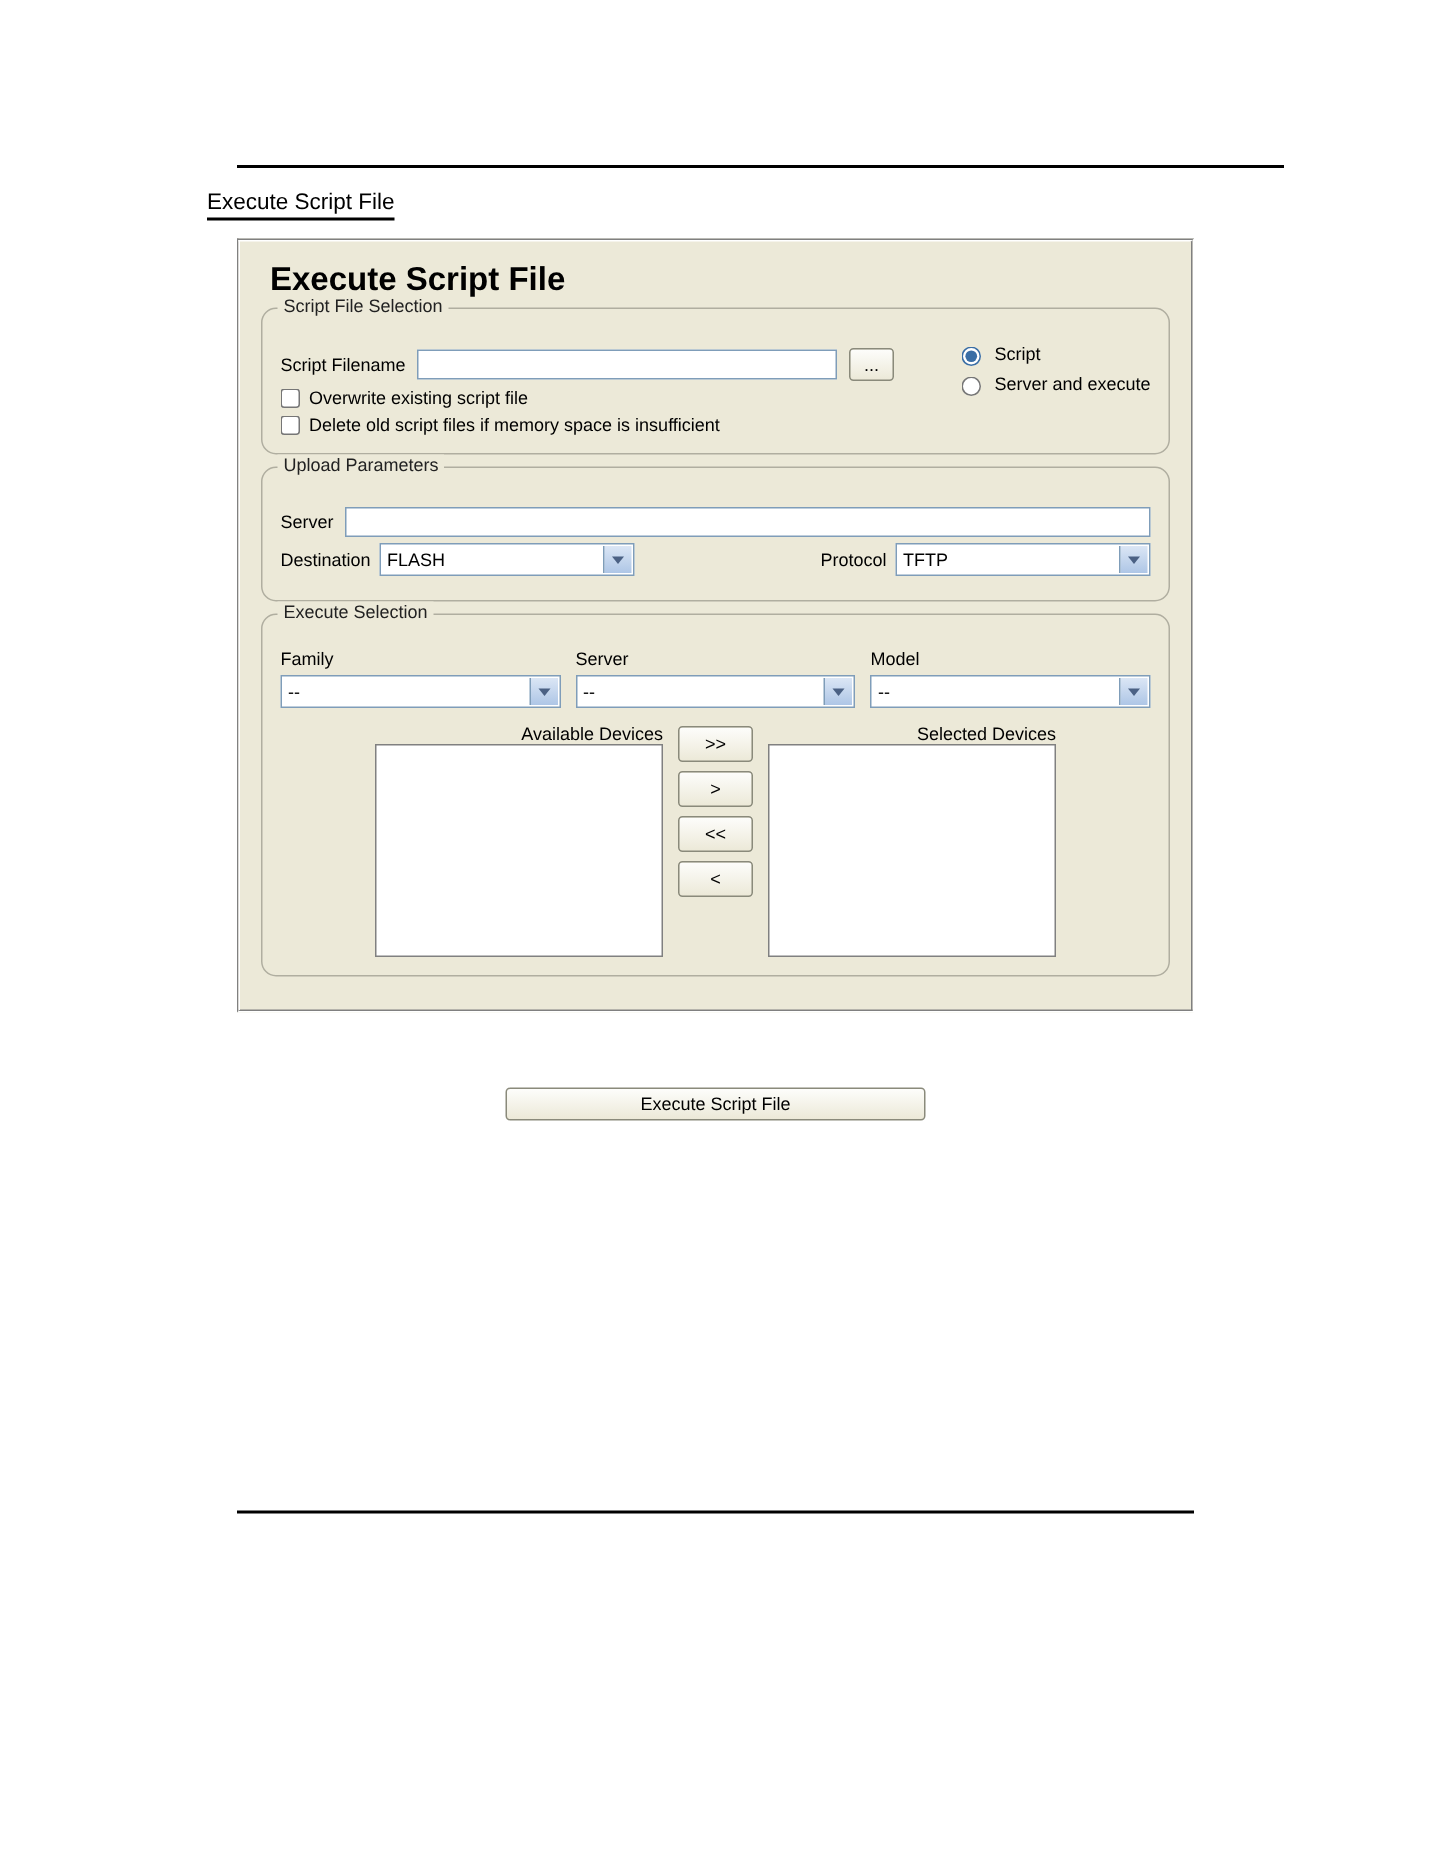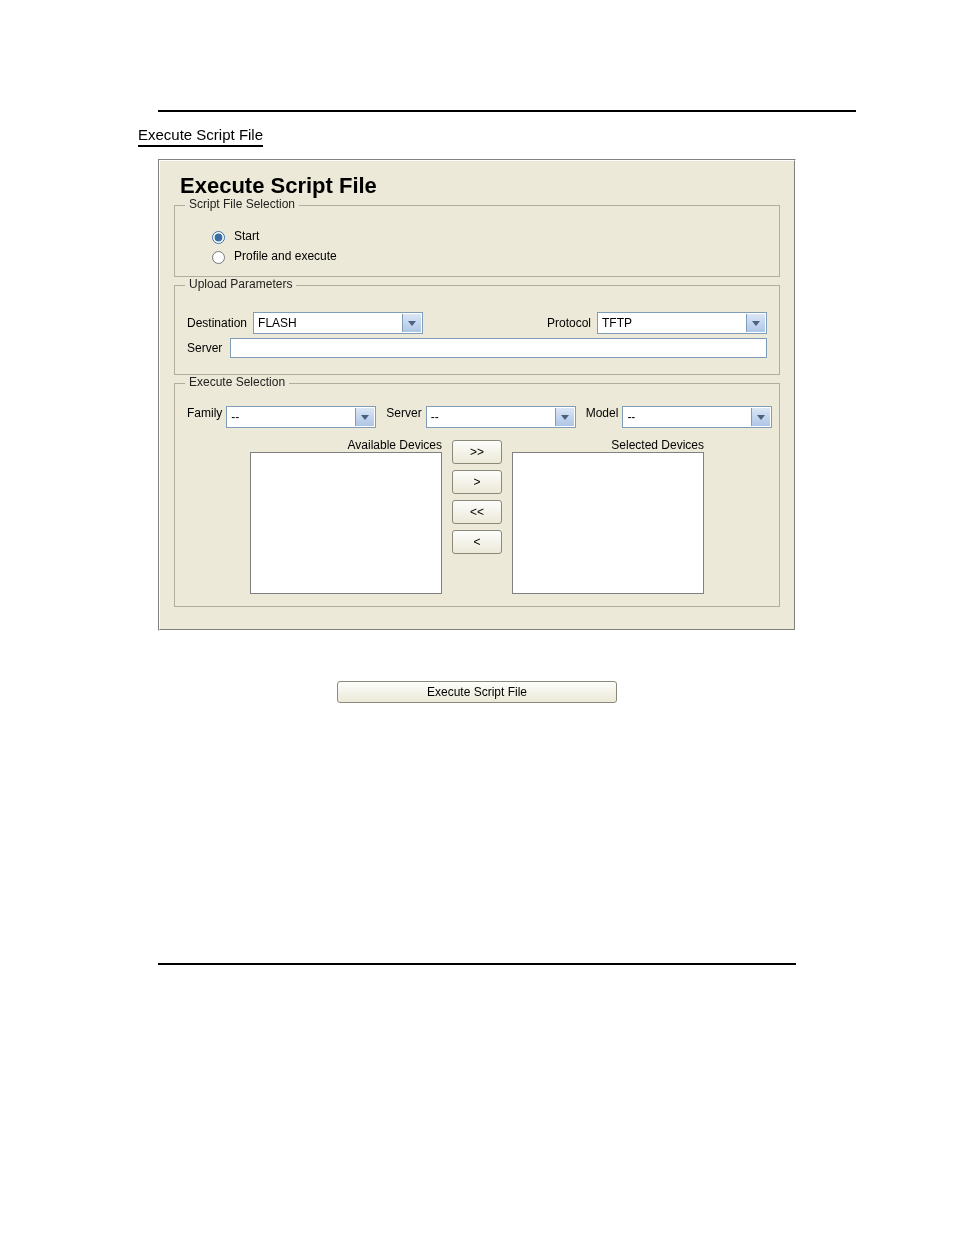--- a/index.html
+++ b/index.html
@@ -2,37 +2,37 @@
 <html><head>
 <meta charset="utf-8">
 <style>
   html,body{margin:0;padding:0;background:#fff;font-family:Arial,Helvetica,sans-serif;color:#000}
   .page{width:838px;margin:0 auto;padding:40px 40px 80px 40px;box-sizing:border-box;position:relative}
   .hr-top{border:none;border-top:2px solid #000;margin:70px 0 0 60px}
   .sec-title{display:inline-block;margin:14px 0 6px 40px;font-size:15px;border-bottom:2px solid #000;padding-bottom:2px}
   .app{margin:6px 60px 0 60px;background:#ece9d8;border:1px solid #808080;border-right-color:#fff;border-bottom-color:#fff;padding:0}
   .app-inner{border:1px solid #fff;border-right-color:#808080;border-bottom-color:#808080;padding:12px 14px 14px 14px}
   .app-title{font-weight:bold;font-size:22px;margin:0 0 6px 6px}
-  .fieldset{border:1px solid #b0aea0;background:#ece9d8;margin:6px 0 8px 0;padding:22px 12px 12px 12px;position:relative;border-radius:0}
+  .fieldset{border:1px solid #b0aea0;background:#ece9d8;margin:6px 0 8px 0;padding:22px 12px 12px 12px;position:relative;border-radius:10px}
   .legend{position:absolute;top:-9px;left:10px;background:#ece9d8;padding:0 4px;font-size:12px;color:#222}
   .row{display:flex;align-items:center;gap:8px;margin:4px 0;font-size:12px}
   .lbl{font-size:12px;color:#000}
   .txt{flex:1;height:20px;background:#fff;border:1px solid #7f9db9;font-size:12px;padding:0 4px;box-sizing:border-box}
   .smallbtn,.btn{height:22px;background:linear-gradient(#fdfdfb,#ece9d8);border:1px solid #8a8a7b;border-radius:3px;font-size:12px;cursor:pointer;padding:0 10px}
   .smallbtn{width:30px;padding:0}
   .btn{min-width:100px}
   .radio-col{display:flex;flex-direction:column;gap:4px;margin-left:20px}
   .radio-col label,.chk{font-size:12px;display:flex;align-items:center;gap:6px;cursor:pointer}
   .chk input{margin:0}
   .dd{display:flex;align-items:center;gap:6px}
   .select{position:relative;height:22px;background:#fff;border:1px solid #7f9db9;min-width:150px;font-size:12px;padding:0 22px 0 4px;display:flex;align-items:center;box-sizing:border-box;cursor:pointer}
   .select .caret{position:absolute;right:1px;top:1px;bottom:1px;width:18px;background:linear-gradient(#dbe6f5,#aec6e6);border-left:1px solid #7f9db9;display:flex;align-items:center;justify-content:center}
   .select .caret::after{content:"";border-left:4px solid transparent;border-right:4px solid transparent;border-top:5px solid #4b6184}
   .three-col{display:flex;gap:10px}
-  .three-col .col{flex:1;display:flex;flex-direction:row;gap:4px}
+  .three-col .col{flex:1;display:flex;flex-direction:column;gap:4px}
   .transfer{display:flex;align-items:flex-start;gap:10px;margin-top:10px;justify-content:center}
   .listbox{width:190px;height:140px;background:#fff;border:1px solid #808080}
   .list-lbl{font-size:12px;text-align:right}
   .tbtns{display:flex;flex-direction:column;gap:6px;margin-top:2px}
   .tbtns .btn{min-width:50px;height:24px}
   .footer-row{display:flex;gap:10px;margin-top:8px}
   .footer-row .spacer{flex:1}
   .standalone-btn-wrap{margin:50px 0 0 0;text-align:center}
   .standalone-btn{display:inline-block;min-width:280px}
   .hr-bottom{border:none;border-top:2px solid #000;margin:260px 60px 0 60px}
@@ -45,54 +45,69 @@
   <hr class="hr-top">
   <div class="sec-title">Execute Script File</div>
 
   <div class="app">
     <div class="app-inner">
       <div class="app-title">Execute Script File</div>
 
       <div class="fieldset">
         <div class="legend">Script File Selection</div>
         <div style="display:flex;gap:20px;align-items:flex-start">
+          <div style="flex:1">
+            <div class="row">
+              <span class="lbl">Script Filename</span>
+              <input class="txt" type="text" value="" style="">
+              <button class="smallbtn">...</button>
+            </div>
+            <label class="chk">
+              <input type="checkbox" style="">
+              <span>Overwrite existing script file</span>
+            </label>
+            <label class="chk" style="margin-top:4px">
+              <input type="checkbox" style="">
+              <span>Delete old script files if memory space is insufficient</span>
+            </label>
+          </div>
           <div class="radio-col">
             <label>
               <input type="radio" name="mode" checked="" style="">
-              <span>Start</span>
+              <span>Script</span>
             </label>
             <label>
               <input type="radio" name="mode" style="">
-              <span>Profile and execute</span>
+              <span>Server and execute</span>
             </label>
           </div>
         </div>
       </div>
 
       <div class="fieldset">
         <div class="legend">Upload Parameters</div>
+        <div class="row">
+          <span class="lbl">Server</span>
+          <input class="txt" type="text" value="" style="">
+        </div>
         <div class="row" style="justify-content:space-between">
           <div class="dd">
             <span class="lbl">Destination</span>
             <div class="select" style="min-width:170px">
               <span>FLASH</span>
               <span class="caret"></span>
             </div>
           </div>
           <div class="dd">
             <span class="lbl">Protocol</span>
             <div class="select" style="min-width:170px">
               <span>TFTP</span>
               <span class="caret"></span>
             </div>
           </div>
-        </div>
-        <div class="row">
-          <span class="lbl">Server</span>
-          <input class="txt" type="text" value="" style="">
         </div>
       </div>
 
       <div class="fieldset">
         <div class="legend">Execute Selection</div>
         <div class="three-col">
           <div class="col">
             <span class="lbl">Family</span>
             <div class="select">
               <span>--</span>

